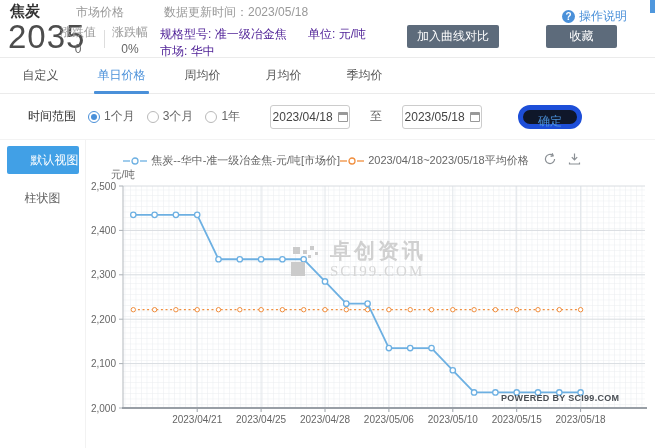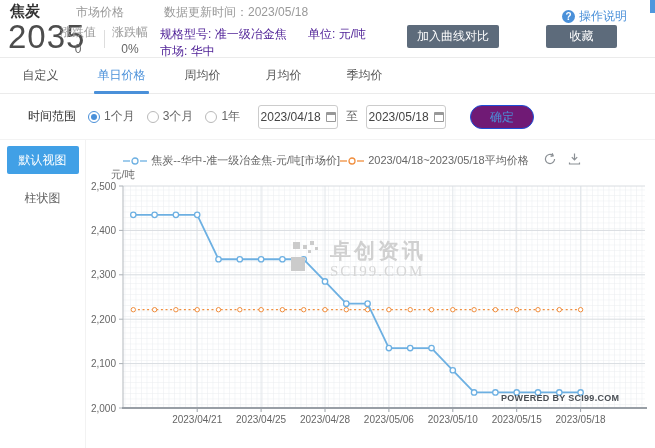--- a/index.html
+++ b/index.html
@@ -33,40 +33,40 @@
   .tab.active::after { content:''; position:absolute; bottom:-1px; left:13px; right:13px; height:3px; background:#4a90d9; border-radius:1px; }
 
   
   .filter { position:absolute; top:94px; left:0; right:0; height:46px; border-bottom:1px solid #f3f3f3; display:flex; align-items:center; padding-left:28px; font-size:12px; color:#333; }
   .filter-label { margin-right:12px; color:#333; }
   .period-options { display:flex; align-items:center; }
   .radio-opt { display:flex; align-items:center; margin-right:12px; color:#666; cursor:pointer; }
   .rdot { position:relative; width:12px; height:12px; border:1px solid #b9b9b9; border-radius:50%; background:#fff; margin-right:4px; }
   .rdot.checked { border-color:#4a90d9; }
   .rdot.checked::after { content:''; position:absolute; left:2px; top:2px; width:6px; height:6px; border-radius:50%; background:#4a90d9; }
-  .datebox { width:80px; height:24px; border:1px solid #ccc; border-radius:3px; display:flex; align-items:center; justify-content:center; gap:5px; margin:0 6px; color:#444; background:#fff; cursor:pointer; }
+  .datebox { width:80px; height:24px; border:1px solid #ccc; border-radius:3px; display:flex; align-items:center; justify-content:center; gap:5px; margin:0 18px; color:#444; background:#fff; cursor:pointer; }
   .cal-icon { width:10px; height:10px; border:1px solid #999; border-top:3px solid #999; border-radius:1px; }
   .to-label { margin:0 2px; color:#666; }
-  .confirm-btn { width:64px; height:24px; margin-left:18px; border:1px solid #1d4ed8; color:#4a90d9; background:#701a75; border-radius:12px; font-size:12px; line-height:22px; text-align:center; cursor:pointer; }
+  .confirm-btn { width:64px; height:24px; margin-left:18px; border:5px solid #1d4ed8; color:#4a90d9; background:#0f172a; border-radius:12px; font-size:12px; line-height:22px; text-align:center; cursor:pointer; }
 
   
   .sidebar { position:absolute; top:140px; left:0; width:86px; bottom:0; border-right:1px solid #f2f2f2; padding-top:6px; }
   .side-item { width:72px; margin:0 auto 10px; height:28px; line-height:28px; text-align:center; font-size:12px; color:#666; border-radius:2px; cursor:pointer; }
-  .side-item.active { background:#41a0e6; color:#fff; }
+  .side-item.active { background:#41a0e6; color:#fff;text-align:right; }
 
   
   .chart-region { position:absolute; left:86px; top:140px; width:569px; height:308px; }
   .legend-row { position:absolute; top:13px; left:0; width:480px; display:flex; justify-content:center; z-index:2; }
   .legend-item { display:flex; align-items:center; gap:4px; font-size:11px; color:#666; cursor:pointer; white-space:nowrap; }
   .chart-tools { position:absolute; top:12px; right:74px; display:flex; gap:11px; color:#8a8f94; z-index:2; }
   .tool-icon { cursor:pointer; display:block; }
   .chart-svg { position:absolute; left:0; top:0; }
   svg text { font-family:inherit; }
 
-  .watermark { position:absolute; left:205px; top:101px; display:flex; gap:9px; align-items:flex-start; z-index:1; pointer-events:none; }
+  .watermark { position:absolute; left:205px; top:101px; display:flex; gap:9px; align-items:flex-end; z-index:1; pointer-events:none; }
   .wm-logo { position:relative; width:30px; height:34px; }
   .wm-logo i { position:absolute; background:#cbcbcb; }
   .wm-text .l1 { font-size:21px; font-weight:bold; color:#d0d0d0; letter-spacing:3px; line-height:20px; }
   .wm-text .l2 { font-family:"Liberation Serif","DejaVu Serif",serif; font-size:15px; color:#d6d6d6; letter-spacing:2px; margin-top:2px; }
   .powered { position:absolute; left:415px; top:253px; font-size:9px; font-weight:bold; color:#4a4f55; letter-spacing:0.3px; }
 
   .scroll-thumb { position:absolute; right:0; top:0; width:5px; height:13px; background:#4f97dd; }
 </style>
 </head>
 <body>

